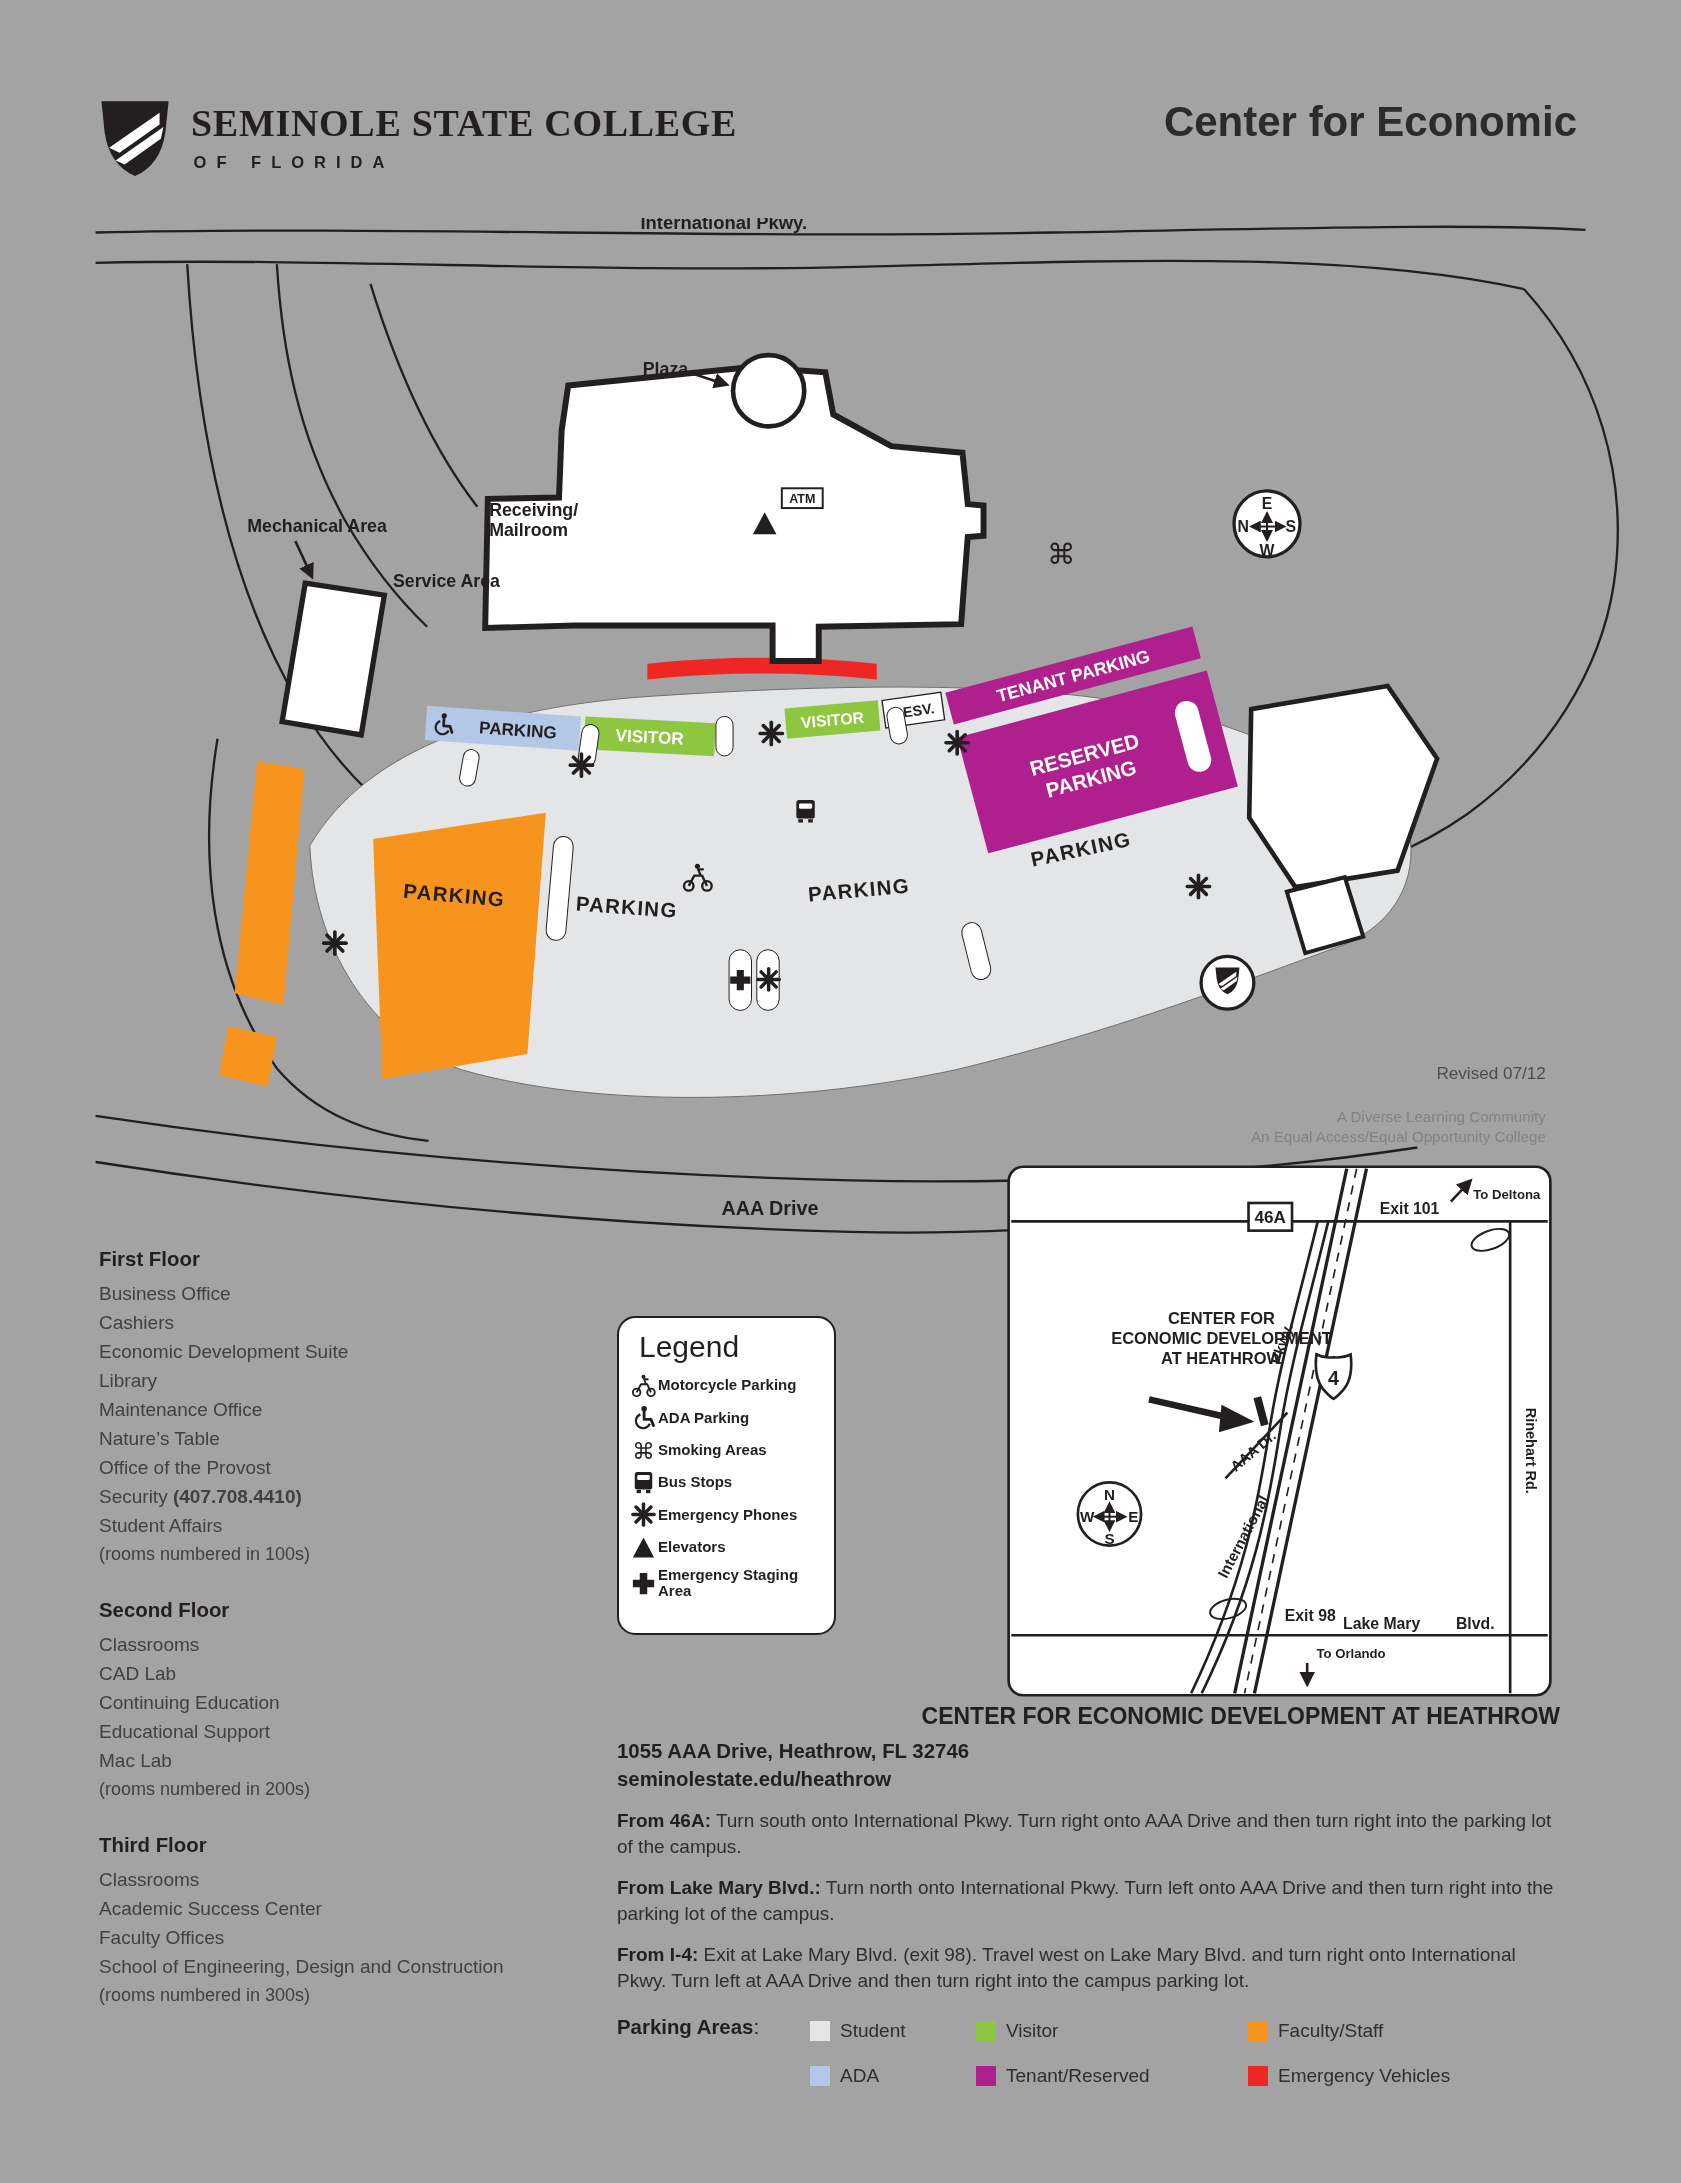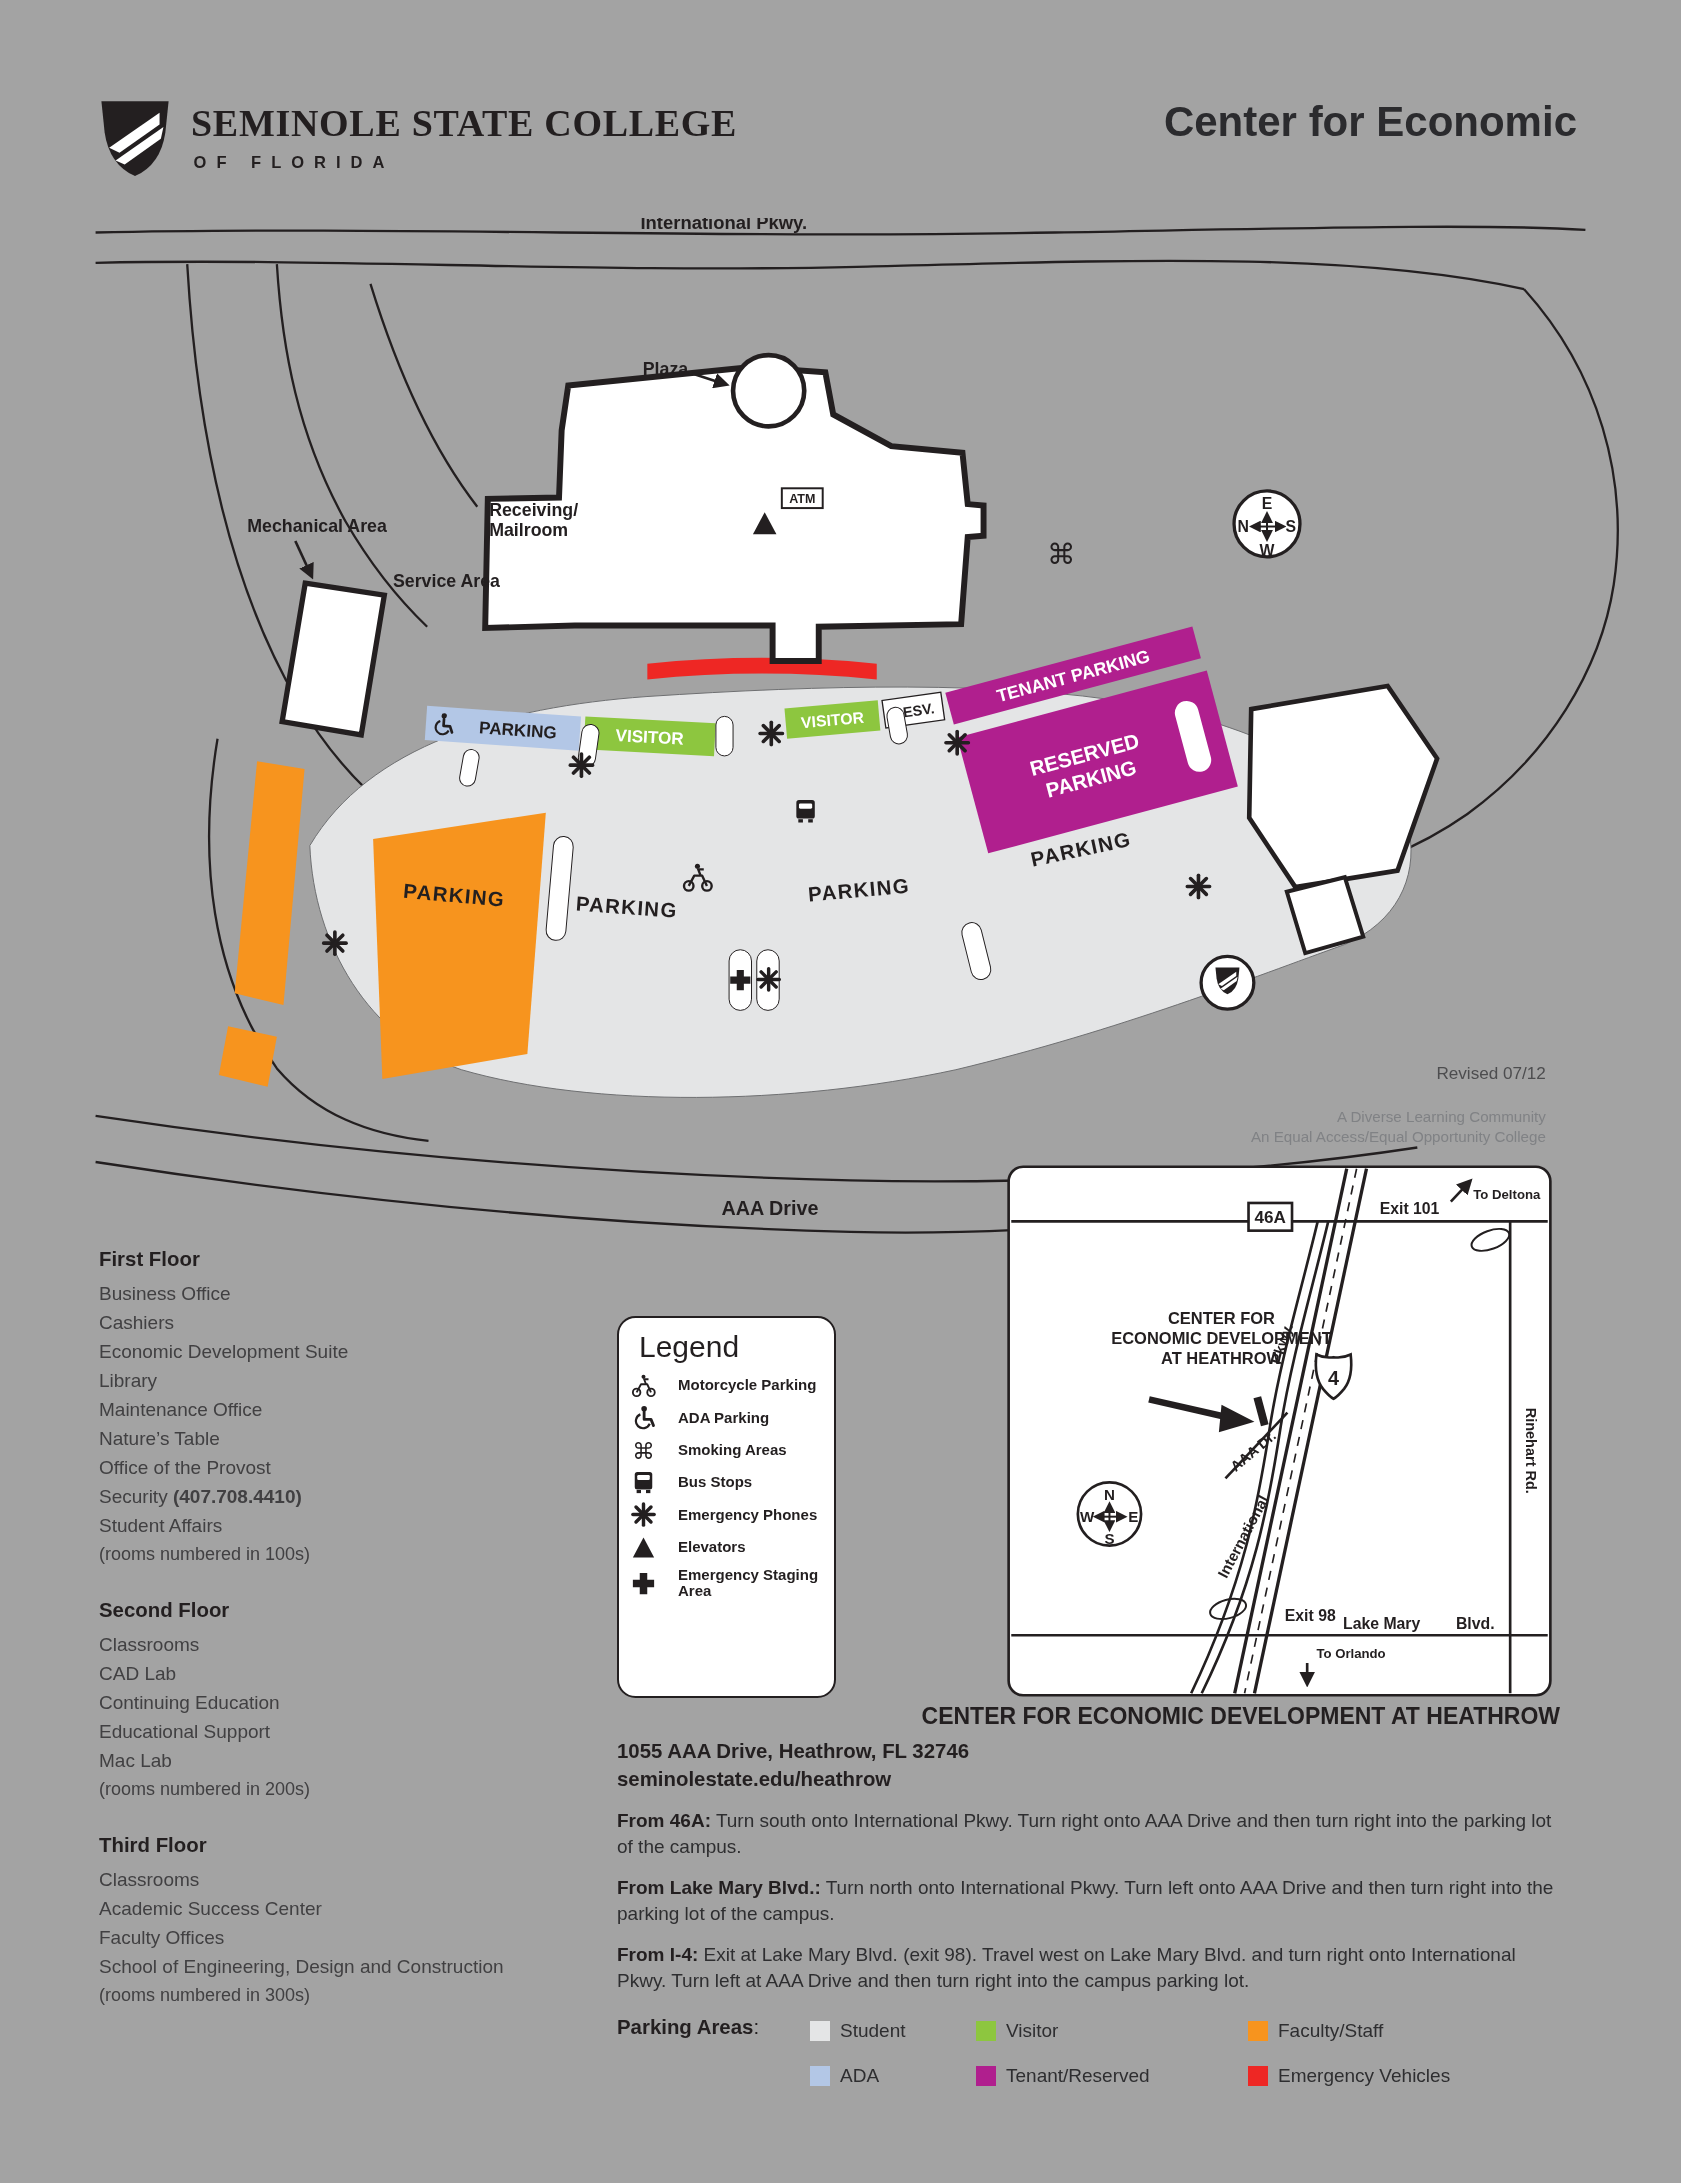--- a/index.html
+++ b/index.html
@@ -32,24 +32,24 @@
   .hwy{fill:none;stroke:#231f20;stroke-width:5px;}
 
   
   .floors{position:absolute;left:99px;top:1248px;width:488px;}
   .floor-block{margin-bottom:30px;}
   .floor-block h3{font-size:20.4px;margin:0 0 8px;color:#231f20;}
   .floor-item{font-size:19px;line-height:29px;color:#414042;}
   .floor-note{font-size:18px;line-height:29px;color:#414042;}
 
   
-  .legend-box{position:absolute;left:617px;top:1316px;width:219px;height:382px;box-sizing:border-box;
+  .legend-box{position:absolute;left:617px;top:1316px;width:219px;height:319px;box-sizing:border-box;
               border:2.6px solid #231f20;border-radius:18.5px;padding:10.6px 12px;background:#fff;}
   .legend-title{font-size:30px;font-weight:normal;margin:1.3px 0 9.2px 8px;}
-  .legend-row{display:flex;align-items:center;gap:22px;margin-bottom:7.3px;}
+  .legend-row{display:flex;align-items:center;gap:2px;margin-bottom:7.3px;}
   .legend-icon{width:25px;height:25px;flex:0 0 25px;}
   .legend-label{font-size:15px;font-weight:bold;line-height:16.5px;}
 
   
   .info-block{position:absolute;left:617px;top:1703px;width:943px;}
   .info-block h2{font-size:23px;margin:0 0 7px;text-align:right;}
   .addr{font-size:20.4px;font-weight:bold;line-height:28px;}
   .dir{font-size:19px;line-height:26px;margin:15px 0 0;color:#2e2e30;}
   .dir strong{color:#231f20;}
   .parking-areas{display:flex;margin-top:22.4px;}

